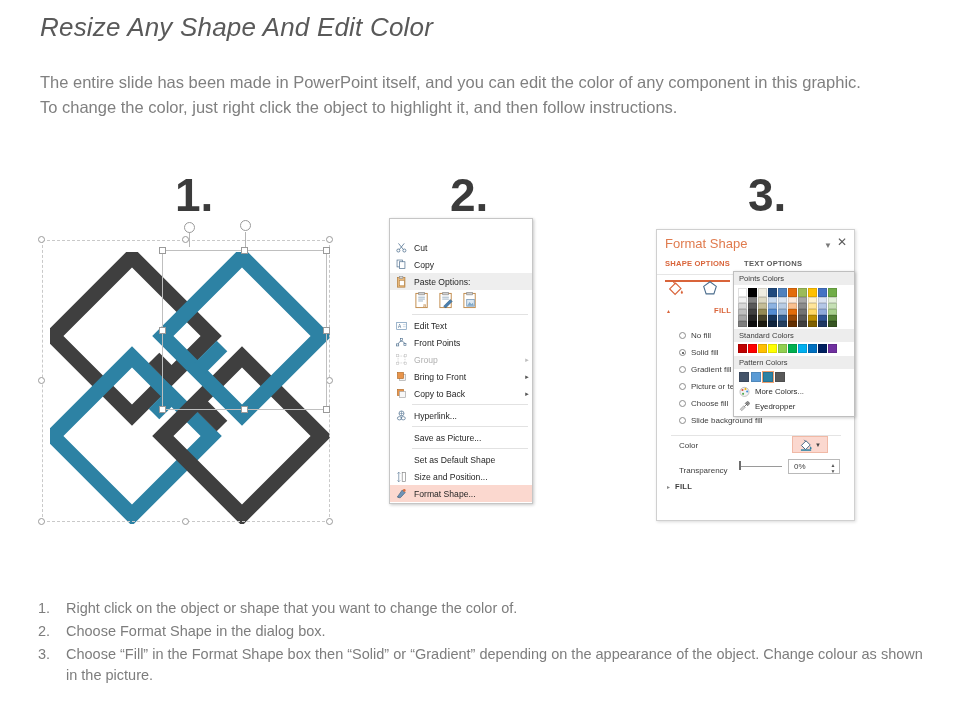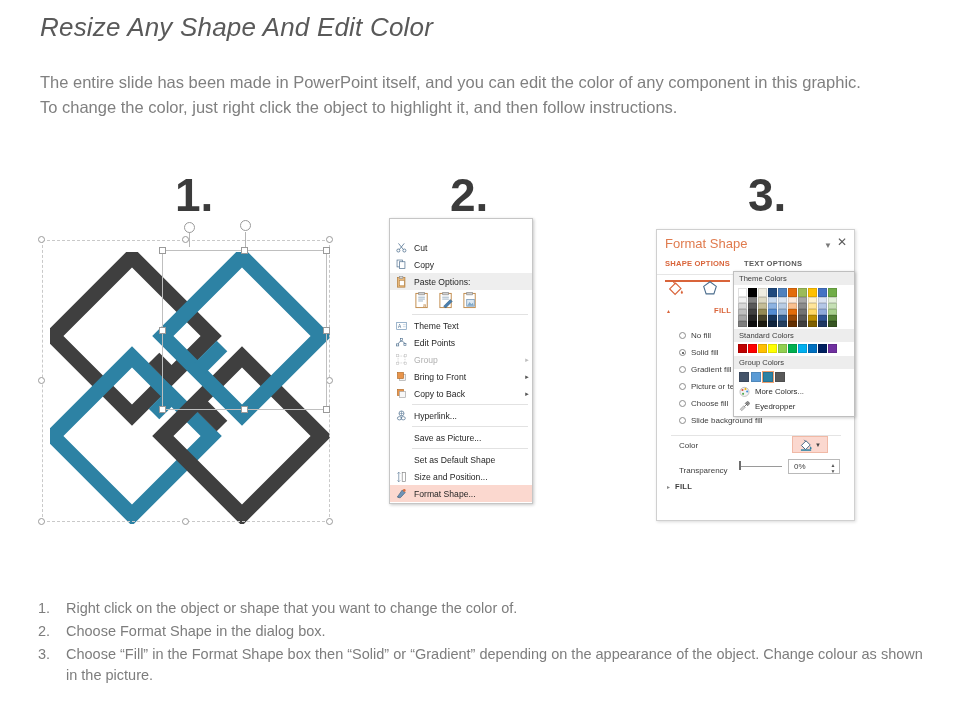--- a/index.html
+++ b/index.html
@@ -300,33 +300,33 @@
   <div class="menu-sep"></div>
 
   <div class="menu-item">
     <span class="mi-ico">
       <svg width="11" height="10" viewBox="0 0 16 14">
           <rect x="1" y="2" width="14" height="10" fill="#fff" stroke="#6f93b5" stroke-width="1"></rect>
           <text x="3" y="10" font-size="7" fill="#4a6c8c" font-family="sans-serif">A</text>
           <path d="M10 5h4M10 8h4" stroke="#9db7cc" stroke-width=".8"></path>
         </svg>
     </span>
-    <span class="mi-label">Theme Text</span>
+    <span class="mi-label">Edit Text</span>
   </div>
 
   <div class="menu-item">
     <span class="mi-ico">
       <svg width="11" height="11" viewBox="0 0 16 16">
           <path d="M3 12 C3 5, 12 4, 13 11" stroke="#4a6c8c" stroke-width="1.1" fill="none"></path>
           <rect x="1" y="10" width="3" height="3" fill="#fff" stroke="#4a6c8c" stroke-width=".9"></rect>
           <rect x="11.5" y="9.5" width="3" height="3" fill="#fff" stroke="#4a6c8c" stroke-width=".9"></rect>
           <rect x="6.5" y="2" width="3" height="3" fill="#fff" stroke="#4a6c8c" stroke-width=".9"></rect>
         </svg>
     </span>
-    <span class="mi-label">Edit Points</span>
+    <span class="mi-label">Front Points</span>
   </div>
 
   <div class="menu-item dis">
     <span class="mi-ico">
       <svg width="11" height="11" viewBox="0 0 16 16">
           <rect x="3" y="3" width="10" height="10" fill="none" stroke="#c4c4c4" stroke-width="1" stroke-dasharray="2 1.5"></rect>
           <g fill="#fff" stroke="#c4c4c4" stroke-width=".8">
             <rect x="1" y="1" width="3" height="3"></rect>
             <rect x="12" y="1" width="3" height="3"></rect>
             <rect x="1" y="12" width="3" height="3"></rect>
@@ -495,21 +495,21 @@
       <span>▼</span>
     </span>
   </div>
 
   <div id="line-head">
     <span class="tri">▸</span>
     <span class="lbl">FILL</span>
   </div>
 
   <div id="color-flyout">
-    <div class="cf-head">Theme Colors</div>
+    <div class="cf-head">Points Colors</div>
     <div class="cf-grid" id="theme-grid">
         <div class="cf-col">
           <div class="cf-sw top" style="background: rgb(255, 255, 255);"></div>
           <div class="cf-sw" style="background: rgb(242, 242, 242);"></div>
           <div class="cf-sw" style="background: rgb(216, 216, 216);"></div>
           <div class="cf-sw" style="background: rgb(191, 191, 191);"></div>
           <div class="cf-sw" style="background: rgb(165, 165, 165);"></div>
           <div class="cf-sw" style="background: rgb(127, 127, 127);"></div>
         </div>
         <div class="cf-col">
@@ -591,21 +591,21 @@
         <div class="cf-sw" style="background: rgb(255, 0, 0);"></div>
         <div class="cf-sw" style="background: rgb(255, 192, 0);"></div>
         <div class="cf-sw" style="background: rgb(255, 255, 0);"></div>
         <div class="cf-sw" style="background: rgb(146, 208, 80);"></div>
         <div class="cf-sw" style="background: rgb(0, 176, 80);"></div>
         <div class="cf-sw" style="background: rgb(0, 176, 240);"></div>
         <div class="cf-sw" style="background: rgb(0, 112, 192);"></div>
         <div class="cf-sw" style="background: rgb(0, 32, 96);"></div>
         <div class="cf-sw" style="background: rgb(112, 48, 160);"></div>
       </div>
-    <div class="cf-head">Group Colors</div>
+    <div class="cf-head">Pattern Colors</div>
     <div class="cf-recent" id="recent-row">
         <div class="cf-sw" style="background: rgb(68, 84, 106);"></div>
         <div class="cf-sw" style="background: rgb(91, 155, 213);"></div>
         <div class="cf-sw cur" style="background: rgb(45, 130, 164);"></div>
         <div class="cf-sw" style="background: rgb(89, 89, 89);"></div>
       </div>
     <div class="cf-opt">
       <span class="oico">
         <svg width="11" height="11" viewBox="0 0 14 14">
             <circle cx="7" cy="7.5" r="5.8" fill="#f2f2f2" stroke="#9a9a9a" stroke-width=".7"></circle>

